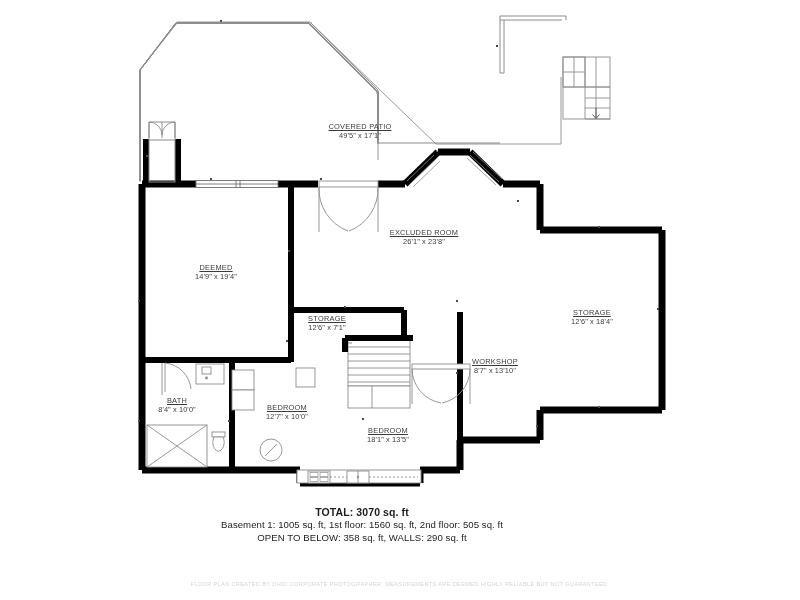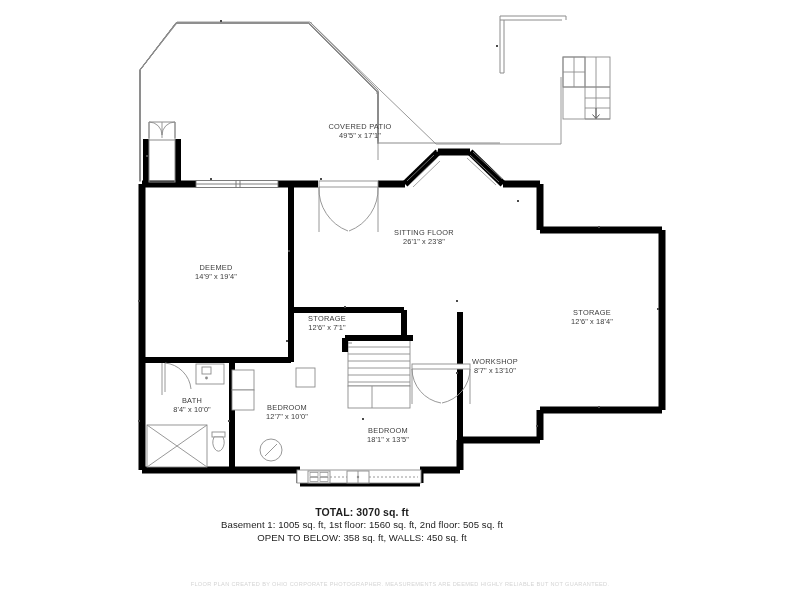--- a/index.html
+++ b/index.html
@@ -32,21 +32,21 @@
     position: absolute;
     text-align: center;
     color: #3b3b3b;
     font-size: 7.4px;
     line-height: 9.4px;
     letter-spacing: 0.25px;
     white-space: nowrap;
     transform: translateX(-50%);
     pointer-events: none;
   }
-  .rm-label .rm-name { display: block; }
+  .rm-label .rm-name { display: block; text-decoration: underline; }
   .rm-label .rm-dims { display: block; letter-spacing: 0.1px; }
 
   #caption-block {
     position: absolute;
     left: 0;
     top: 506px;
     width: 724px;
     text-align: center;
     color: #1d1d1d;
   }
@@ -467,21 +467,21 @@
     </g>
 
   </svg>
 
   <div class="rm-label" style="left:360px; top:122px;">
     <span class="rm-name">COVERED PATIO</span>
     <span class="rm-dims">49'5" x 17'1"</span>
   </div>
 
   <div class="rm-label" style="left:424px; top:228px;">
-    <span class="rm-name">SITTING FLOOR</span>
+    <span class="rm-name">EXCLUDED ROOM</span>
     <span class="rm-dims">26'1" x 23'8"</span>
   </div>
 
   <div class="rm-label" style="left:216px; top:263px;">
     <span class="rm-name">DEEMED</span>
     <span class="rm-dims">14'9" x 19'4"</span>
   </div>
 
   <div class="rm-label" style="left:327px; top:314px;">
     <span class="rm-name">STORAGE</span>
@@ -491,36 +491,36 @@
   <div class="rm-label" style="left:592px; top:308px;">
     <span class="rm-name">STORAGE</span>
     <span class="rm-dims">12'6" x 18'4"</span>
   </div>
 
   <div class="rm-label" style="left:495px; top:357px;">
     <span class="rm-name">WORKSHOP</span>
     <span class="rm-dims">8'7" x 13'10"</span>
   </div>
 
-  <div class="rm-label" style="left:192px; top:396px;">
+  <div class="rm-label" style="left:177px; top:396px;">
     <span class="rm-name">BATH</span>
     <span class="rm-dims">8'4" x 10'0"</span>
   </div>
 
   <div class="rm-label" style="left:287px; top:403px;">
     <span class="rm-name">BEDROOM</span>
     <span class="rm-dims">12'7" x 10'0"</span>
   </div>
 
   <div class="rm-label" style="left:388px; top:426px;">
     <span class="rm-name">BEDROOM</span>
     <span class="rm-dims">18'1" x 13'5"</span>
   </div>
 
   <div id="caption-block">
     <div id="caption-total">TOTAL: 3070 sq. ft</div>
     <div class="caption-line">Basement 1: 1005 sq. ft, 1st floor: 1560 sq. ft, 2nd floor: 505 sq. ft</div>
-    <div class="caption-line">OPEN TO BELOW: 358 sq. ft, WALLS: 450 sq. ft</div>
+    <div class="caption-line">OPEN TO BELOW: 358 sq. ft, WALLS: 290 sq. ft</div>
   </div>
 
   <div id="footer-note">FLOOR PLAN CREATED BY OHIO CORPORATE PHOTOGRAPHER. MEASUREMENTS ARE DEEMED HIGHLY RELIABLE BUT NOT GUARANTEED.</div>
 
 </div>
 
 </body></html>

